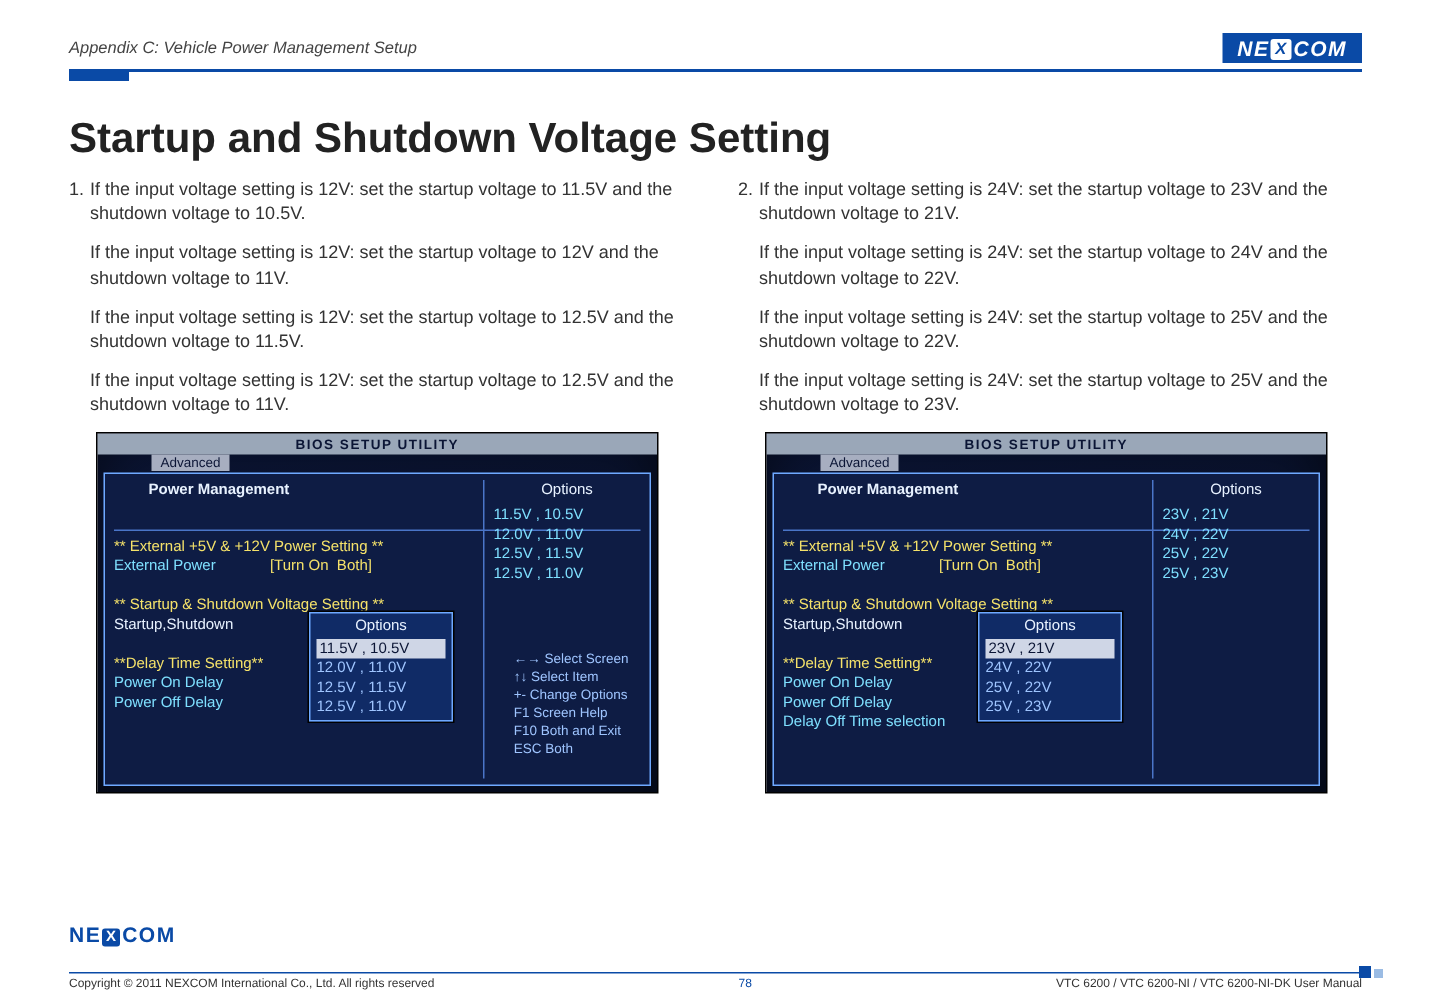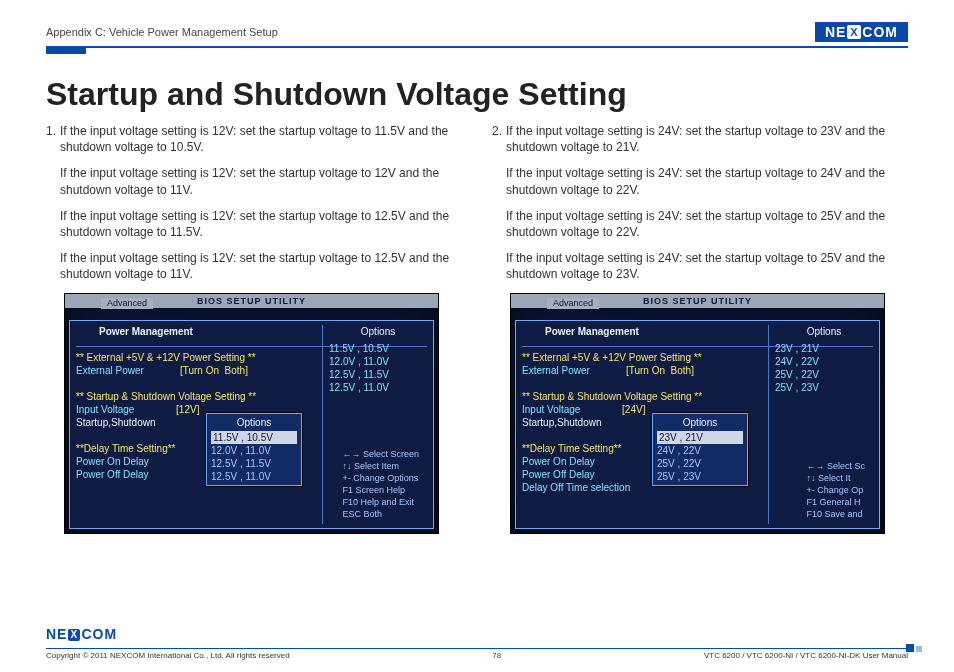--- a/index.html
+++ b/index.html
@@ -10,20 +10,21 @@
     background: #fff;
     color: #2b2b2b;
     position: relative;
   }
   .page { padding: 20px 46px 0 46px; }
   .topbar {
     display: flex;
     justify-content: space-between;
     align-items: center;
     height: 24px;
+    font-style: italic;
   }
   .appendix { font-size: 11px; color: #444; }
   .logo {
     background: #0a4aa6;
     color: #fff;
     font-weight: bold;
     font-size: 14px;
     padding: 2px 10px;
     letter-spacing: 1px;
     font-family: "Arial Black", Arial, sans-serif;
@@ -48,21 +49,21 @@
   .rule-top::before {
     content: "";
     display: block;
     width: 40px;
     height: 8px;
     background: #0a4aa6;
     position: relative;
     top: 0;
   }
   h1 {
-    font-size: 32px;
+    font-size: 28px;
     font-weight: bold;
     color: #222;
     margin: 28px 0 10px 0;
   }
   .cols {
     display: flex;
     gap: 30px;
   }
   .col { flex: 1; font-size: 12px; line-height: 1.35; color: #333; }
   .col .num-para { display: flex; margin-bottom: 10px; }
@@ -88,39 +89,39 @@
     background: #9aa7b8;
     color: #0b1535;
     font-size: 9px;
     text-align: center;
     line-height: 14px;
     letter-spacing: 1px;
     font-weight: bold;
   }
   .bios .tab {
     position: absolute;
-    top: 4px; left: 36px;
+    top: 14px; left: 36px;
     background: #a7aec0;
     color: #0b1535;
     font-size: 9px;
     padding: 0 6px;
     line-height: 11px;
   }
   .bios .panel {
     position: absolute;
     top: 26px; left: 4px; right: 4px; bottom: 4px;
     border: 1px solid #6fa9ff;
     background: #0e1c44;
   }
   .bios .inner {
     position: absolute;
     top: 4px; left: 6px; right: 6px; bottom: 4px;
   }
   .bios .section-title {
-    color: #e8f2ff; font-weight: bold; margin-bottom: 8px; padding-left: 23px;
+    color: #e8f2ff; font-weight: bold; margin-bottom: 20px; padding-left: 23px;
   }
   .bios .divider { border-top: 1px solid #4a75c8; margin: 2px 0 4px 0; }
   .bios .line { white-space: pre; color: #9fc5ff; line-height: 13px; }
   .bios .yellow { color: #f5e26a; }
   .bios .white { color: #e8f2ff; }
   .bios .cyan  { color: #7fe0ff; }
   .bios .rightcol {
     position: absolute; top: 0; right: 0; width: 105px;
     border-left: 1px solid #4a75c8;
     height: 100%;
@@ -131,21 +132,21 @@
     position: absolute;
     background: #102b66;
     border: 1px solid #6fa9ff;
     padding: 2px 4px;
     top: 88px; left: 130px; width: 96px;
     box-shadow: 0 0 0 1px #000;
   }
   .bios .popup .phdr { color: #e8f2ff; text-align: center; margin-bottom: 2px; }
   .bios .popup .sel { background: #cfd6e6; color: #0b1535; padding: 0 2px; }
   .bios .hint {
-    position: absolute; right: 8px; bottom: 4px; color: #9fc5ff; line-height: 12px; font-size: 9px;
+    position: absolute; right: 8px; bottom: 14px; color: #9fc5ff; line-height: 12px; font-size: 9px;
   }
   .bios.right .hint { text-align: left; }
 
   
   .footer {
     position: absolute;
     left: 46px; right: 46px; bottom: 12px;
     font-size: 8px;
     color: #333;
   }
@@ -165,21 +166,21 @@
     line-height: 12px;
     border-radius: 2px;
     margin: 0 1px;
     font-size: 10px;
     vertical-align: 1px;
   }
   .footer-line {
     display: flex; justify-content: space-between; align-items: flex-end;
     border-top: 1px solid #0a4aa6;
     padding-top: 2px;
-    margin-top: 6px;
+    margin-top: 17px;
     position: relative;
   }
   .footer-line .dot {
     position: absolute; right: -6px; top: -5px;
     width: 8px; height: 8px; background: #0a4aa6;
   }
   .footer-line .dot2 {
     position: absolute; right: -14px; top: -3px;
     width: 6px; height: 6px; background: #9bbce4;
   }
@@ -215,21 +216,20 @@
           <div class="titlebar">BIOS SETUP UTILITY</div>
           <div class="tab">Advanced</div>
           <div class="panel">
               <div class="inner">
             <div class="section-title">Power Management</div>
             <div class="divider"></div>
             <div class="line yellow">** External +5V &amp; +12V Power Setting **</div>
             <div class="line"><span class="cyan">External Power</span>             <span class="yellow">[Turn On  Both]</span></div>
             <div class="line">&nbsp;</div>
             <div class="line yellow">** Startup &amp; Shutdown Voltage Setting **</div>
-            <div class="line"><span class="cyan">Input Voltage</span>               <span class="yellow">[12V]</span></div>
             <div class="line white">Startup,Shutdown</div>
             <div class="line">&nbsp;</div>
             <div class="line yellow">**Delay Time Setting**</div>
             <div class="line cyan">Power On Delay</div>
             <div class="line cyan">Power Off Delay</div>
 
             <div class="rightcol">
               <div class="hdr">Options</div>
               <div class="line cyan">11.5V , 10.5V</div>
               <div class="line cyan">12.0V , 11.0V</div>
@@ -243,21 +243,21 @@
               <div class="line">12.0V , 11.0V</div>
               <div class="line">12.5V , 11.5V</div>
               <div class="line">12.5V , 11.0V</div>
             </div>
 
             <div class="hint">
               <div>←→   Select Screen</div>
               <div>↑↓   Select Item</div>
               <div>+-   Change Options</div>
               <div>F1   Screen Help</div>
-              <div>F10  Help and Exit</div>
+              <div>F10  Both and Exit</div>
               <div>ESC  Both</div>
             </div>
           </div>
             </div>
         </div>
       </div>
     </div>
 
     <div class="col">
       <div class="num-para">
@@ -273,21 +273,20 @@
           <div class="titlebar">BIOS SETUP UTILITY</div>
           <div class="tab">Advanced</div>
           <div class="panel">
               <div class="inner">
             <div class="section-title">Power Management</div>
             <div class="divider"></div>
             <div class="line yellow">** External +5V &amp; +12V Power Setting **</div>
             <div class="line"><span class="cyan">External Power</span>             <span class="yellow">[Turn On  Both]</span></div>
             <div class="line">&nbsp;</div>
             <div class="line yellow">** Startup &amp; Shutdown Voltage Setting **</div>
-            <div class="line"><span class="cyan">Input Voltage</span>               <span class="yellow">[24V]</span></div>
             <div class="line white">Startup,Shutdown</div>
             <div class="line">&nbsp;</div>
             <div class="line yellow">**Delay Time Setting**</div>
             <div class="line cyan">Power On Delay</div>
             <div class="line cyan">Power Off Delay</div>
             <div class="line cyan">Delay Off Time selection</div>
 
             <div class="rightcol">
               <div class="hdr">Options</div>
               <div class="line cyan">23V , 21V</div>
@@ -297,27 +296,20 @@
             </div>
 
             <div class="popup">
               <div class="phdr">Options</div>
               <div class="line sel">23V , 21V</div>
               <div class="line">24V , 22V</div>
               <div class="line">25V , 22V</div>
               <div class="line">25V , 23V</div>
             </div>
 
-            <div class="hint">
-              <div>←→   Select Sc</div>
-              <div>↑↓   Select It</div>
-              <div>+-   Change Op</div>
-              <div>F1   General H</div>
-              <div>F10  Save and</div>
-            </div>
           </div>
             </div>
         </div>
       </div>
     </div>
   </div>
 </div>
 
 <div class="footer">
   <div class="logo2">

